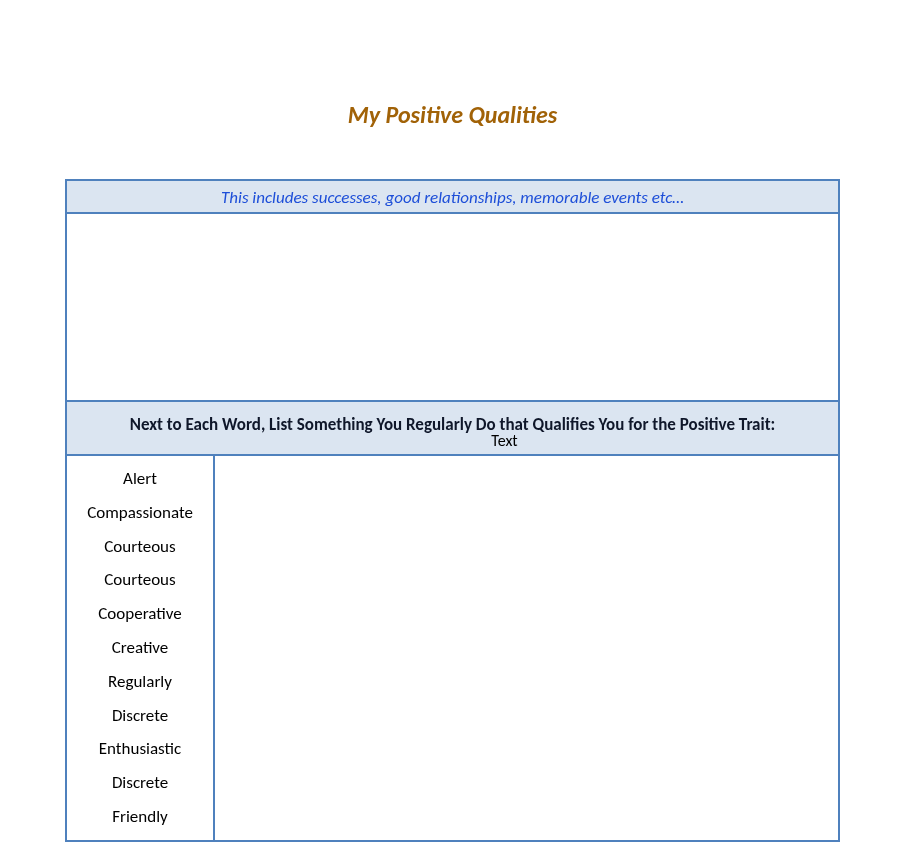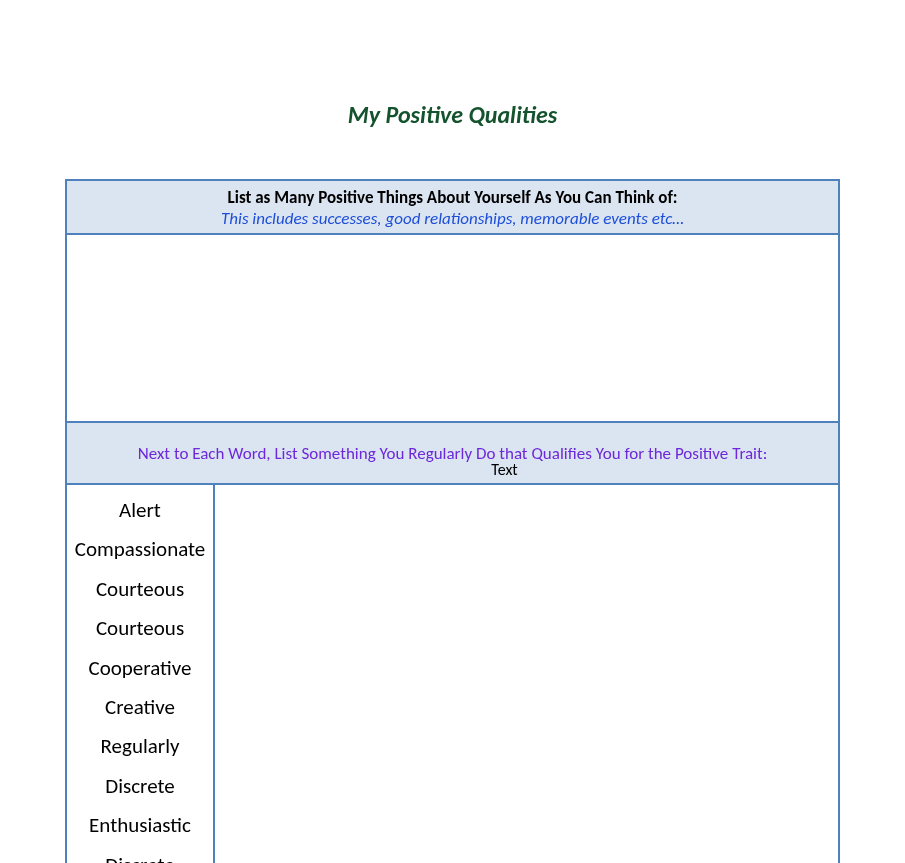--- a/index.html
+++ b/index.html
@@ -12,21 +12,21 @@
       background: #ffffff;
       width: 905px;
       height: 863px;
       padding: 0;
     }
     .page {
       padding: 40px 65px 0 65px;
     }
     .title {
       text-align: center;
-      color: #14532d;
+      color: #a16207;
       font-size: 24px;
       font-weight: bold;
       font-style: italic;
       margin-top: 60px;
       margin-bottom: 50px;
     }
     .table-outer {
       border: 2px solid #4f81bd;
       width: 100%;
     }
@@ -52,63 +52,61 @@
       border-bottom: 2px solid #4f81bd;
     }
     .header-band2 {
       background: #dbe5f1;
       text-align: center;
       padding: 12px 10px 0 10px;
       border-bottom: 2px solid #4f81bd;
       position: relative;
     }
     .header-band2 .line1 {
-      font-weight: normal;
+      font-weight: bold;
       font-size: 17px;
-      color: #6d28d9;
-      margin-top: 8px;
+      color: #0f172a;
     }
     .header-band2 .small-text {
       font-size: 16px;
       color: #000;
       position: relative;
       top: -4px;
       left: 52px;
       display: inline-block;
     }
     .traits-section {
       display: flex;
     }
     .traits-col {
       width: 148px;
       border-right: 2px solid #4f81bd;
       padding: 6px 0;
     }
     .trait-item {
       text-align: center;
-      font-size: 21px;
+      font-size: 17px;
       color: #000;
       padding: 5px 0;
       line-height: 1.4;
     }
     .traits-right {
       flex: 1;
       background: #fff;
     }
   </style>
 </head>
 <body>
 
 <div class="page">
   <h1 class="title">My Positive Qualities</h1>
 
   <div class="table-outer">
 
     <div class="header-band">
-      <div class="line1">List as Many Positive Things About Yourself As You Can Think of:</div>
       <div class="line2">This includes successes, good relationships, memorable events etc…</div>
     </div>
 
     <div class="freeform-area"></div>
 
     <div class="header-band2">
       <div class="line1">Next to Each Word, List Something You Regularly Do that Qualifies You for the Positive Trait:</div>
       <div class="small-text">Text</div>
     </div>
 

